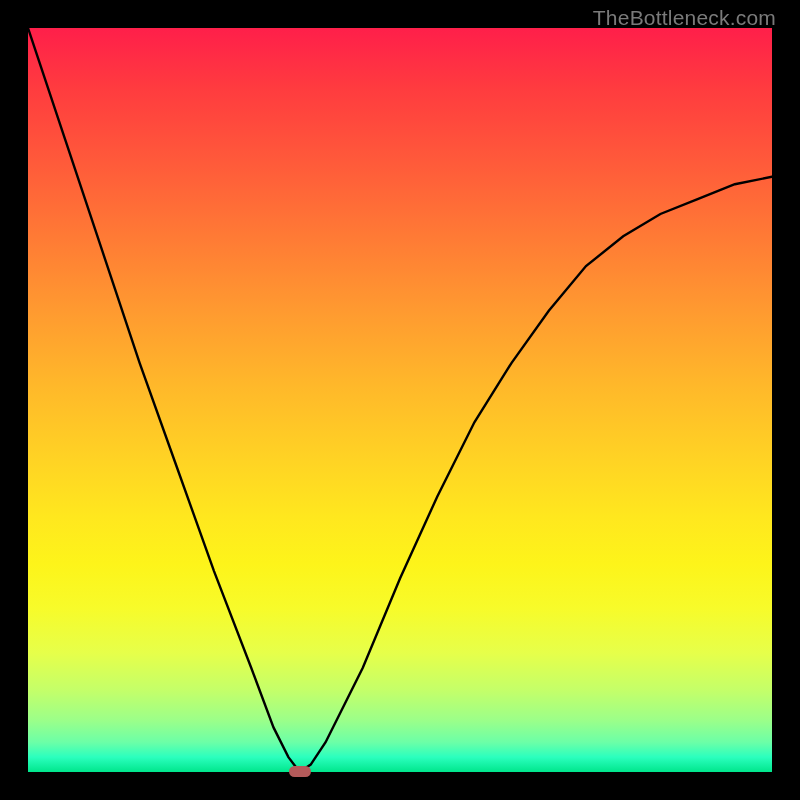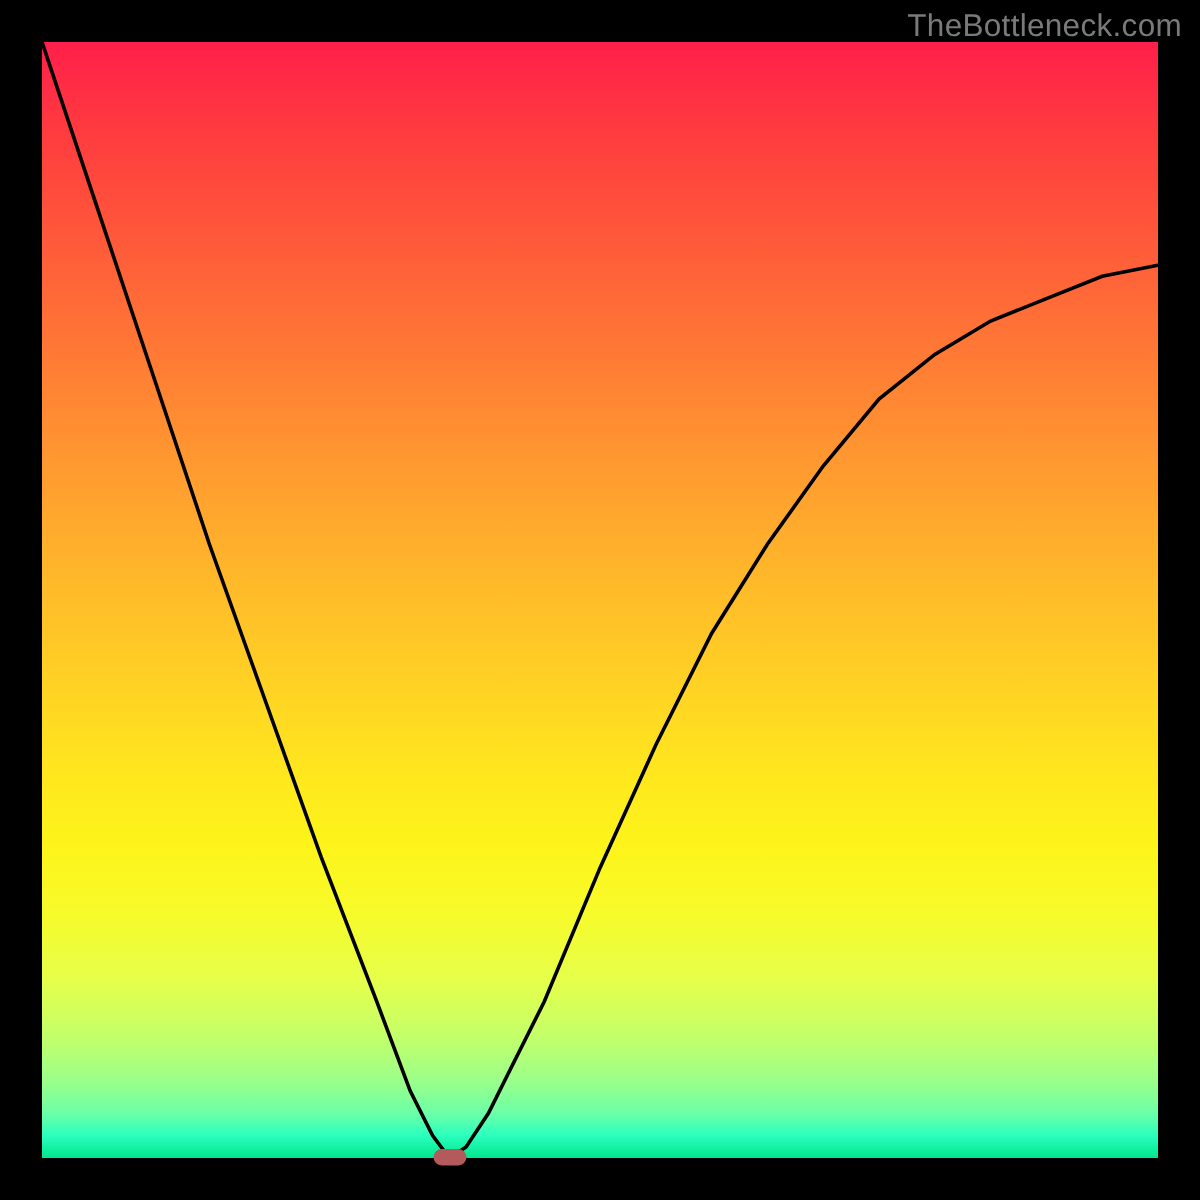--- a/index.html
+++ b/index.html
@@ -31,21 +31,21 @@
       #e6ff4a 84%,
       #c4ff69 89%,
       #9cff89 93%,
       #6cffa7 96%,
       #2bffbe 98%,
       #00e68c 100%);
   }
   .watermark {
     position: absolute;
     top: 6px;
-    right: 12px;
+    right: 24px;
     color: #7a7a7a;
     font-size: 21px;
     font-weight: 500;
     letter-spacing: 0.2px;
   }
   svg.curve {
     position: absolute;
     left: 0; top: 0;
     width: 744px;
     height: 744px;

